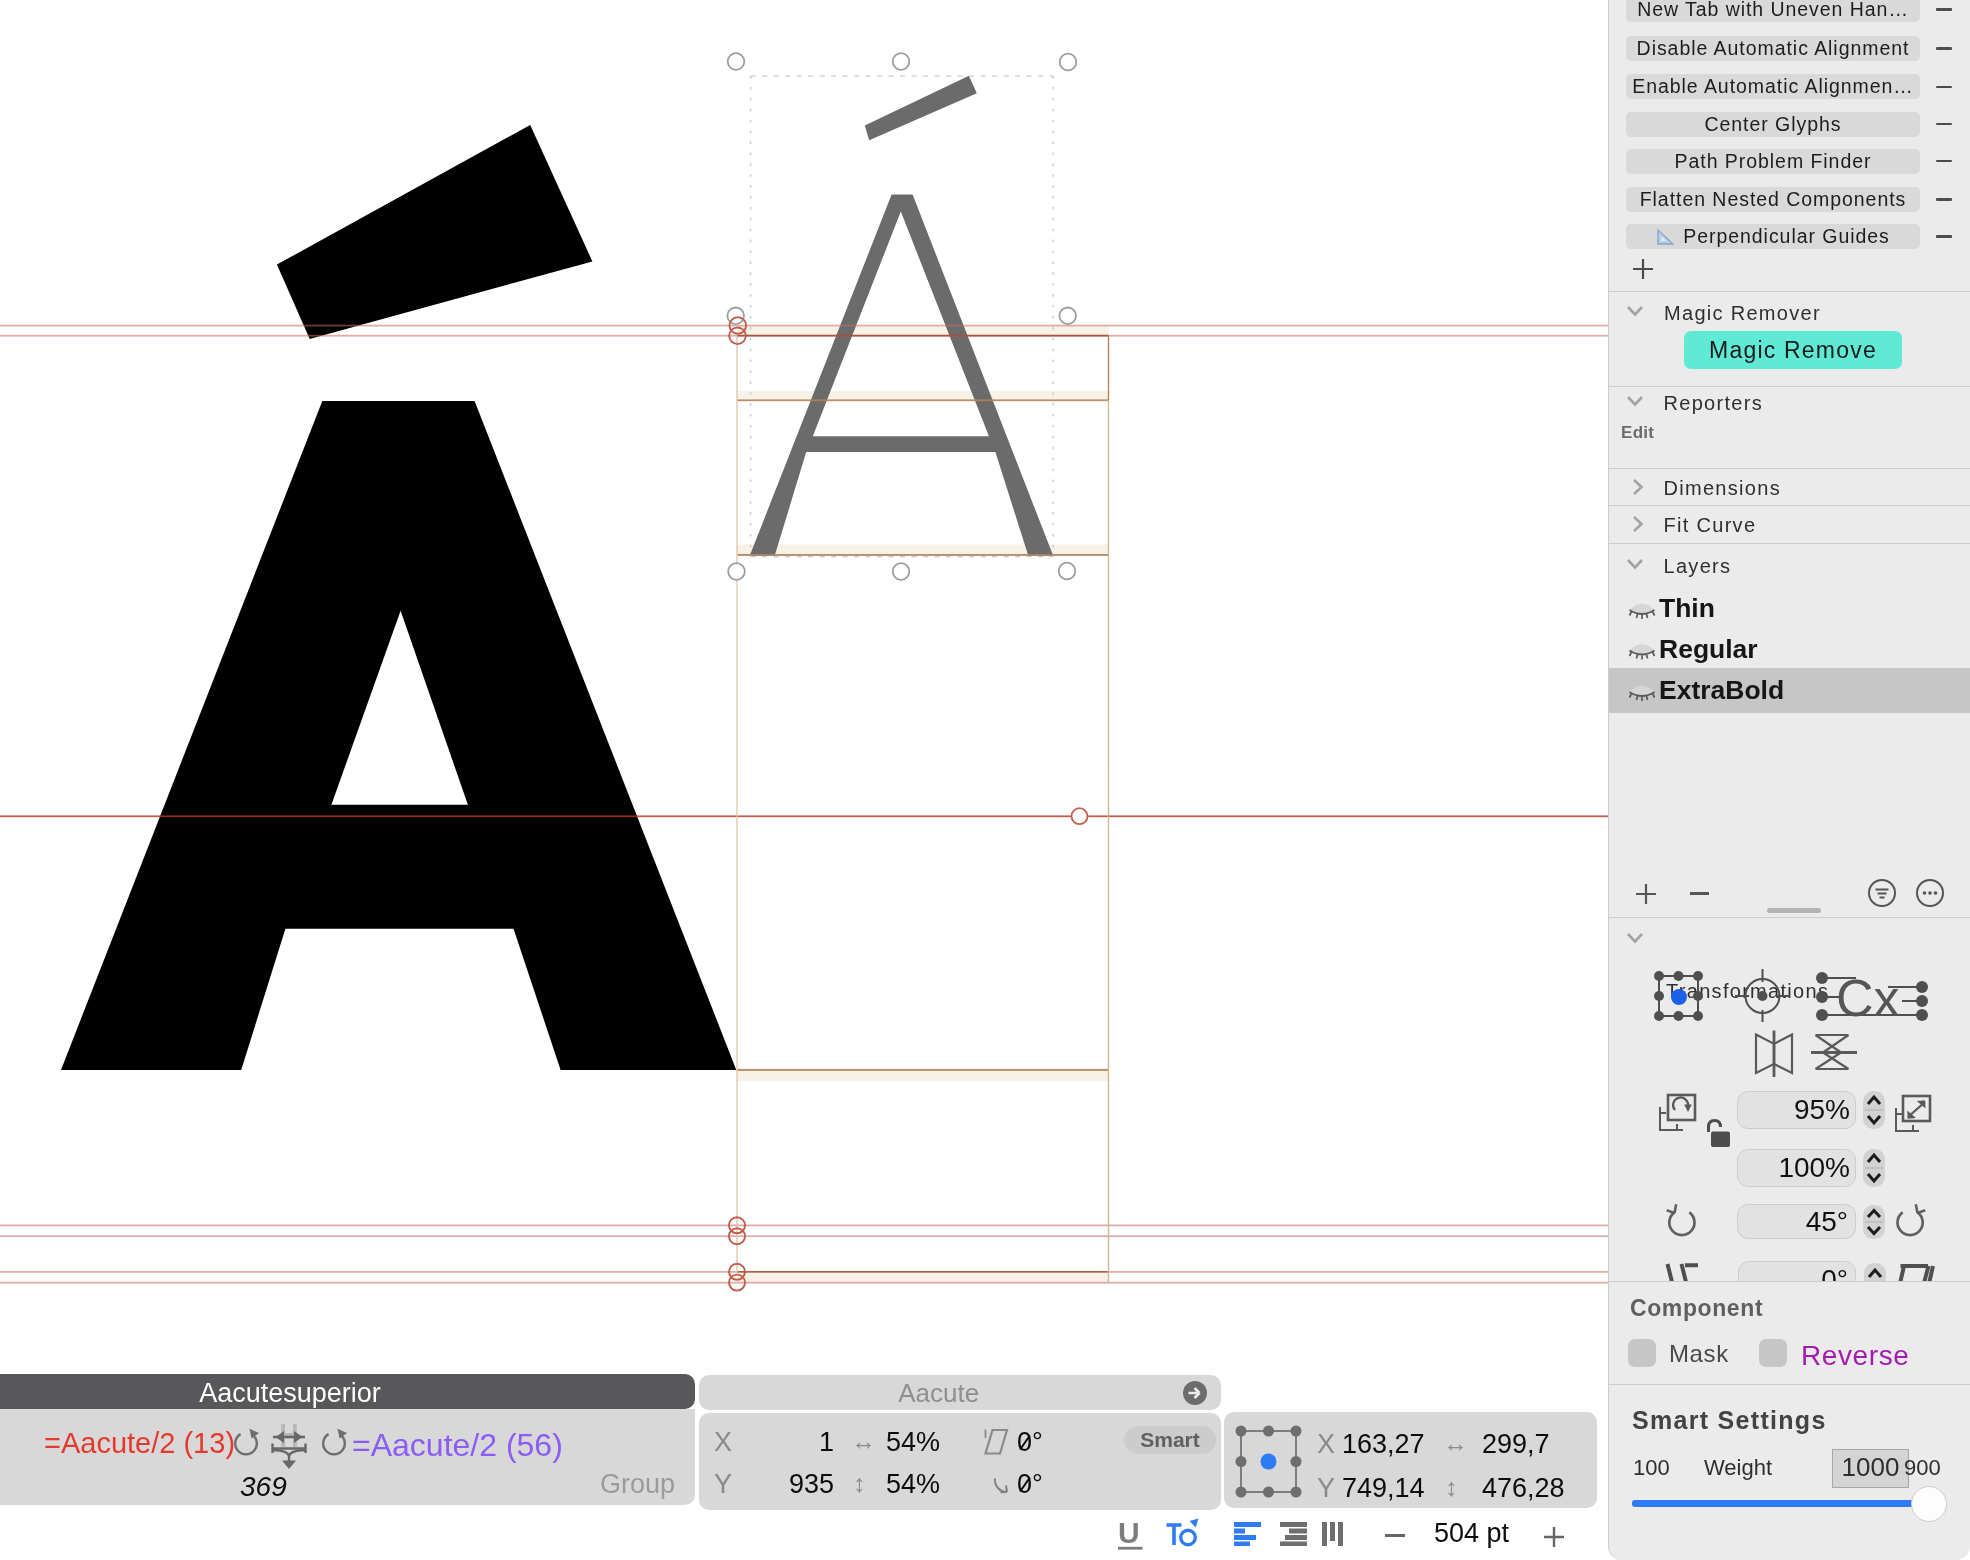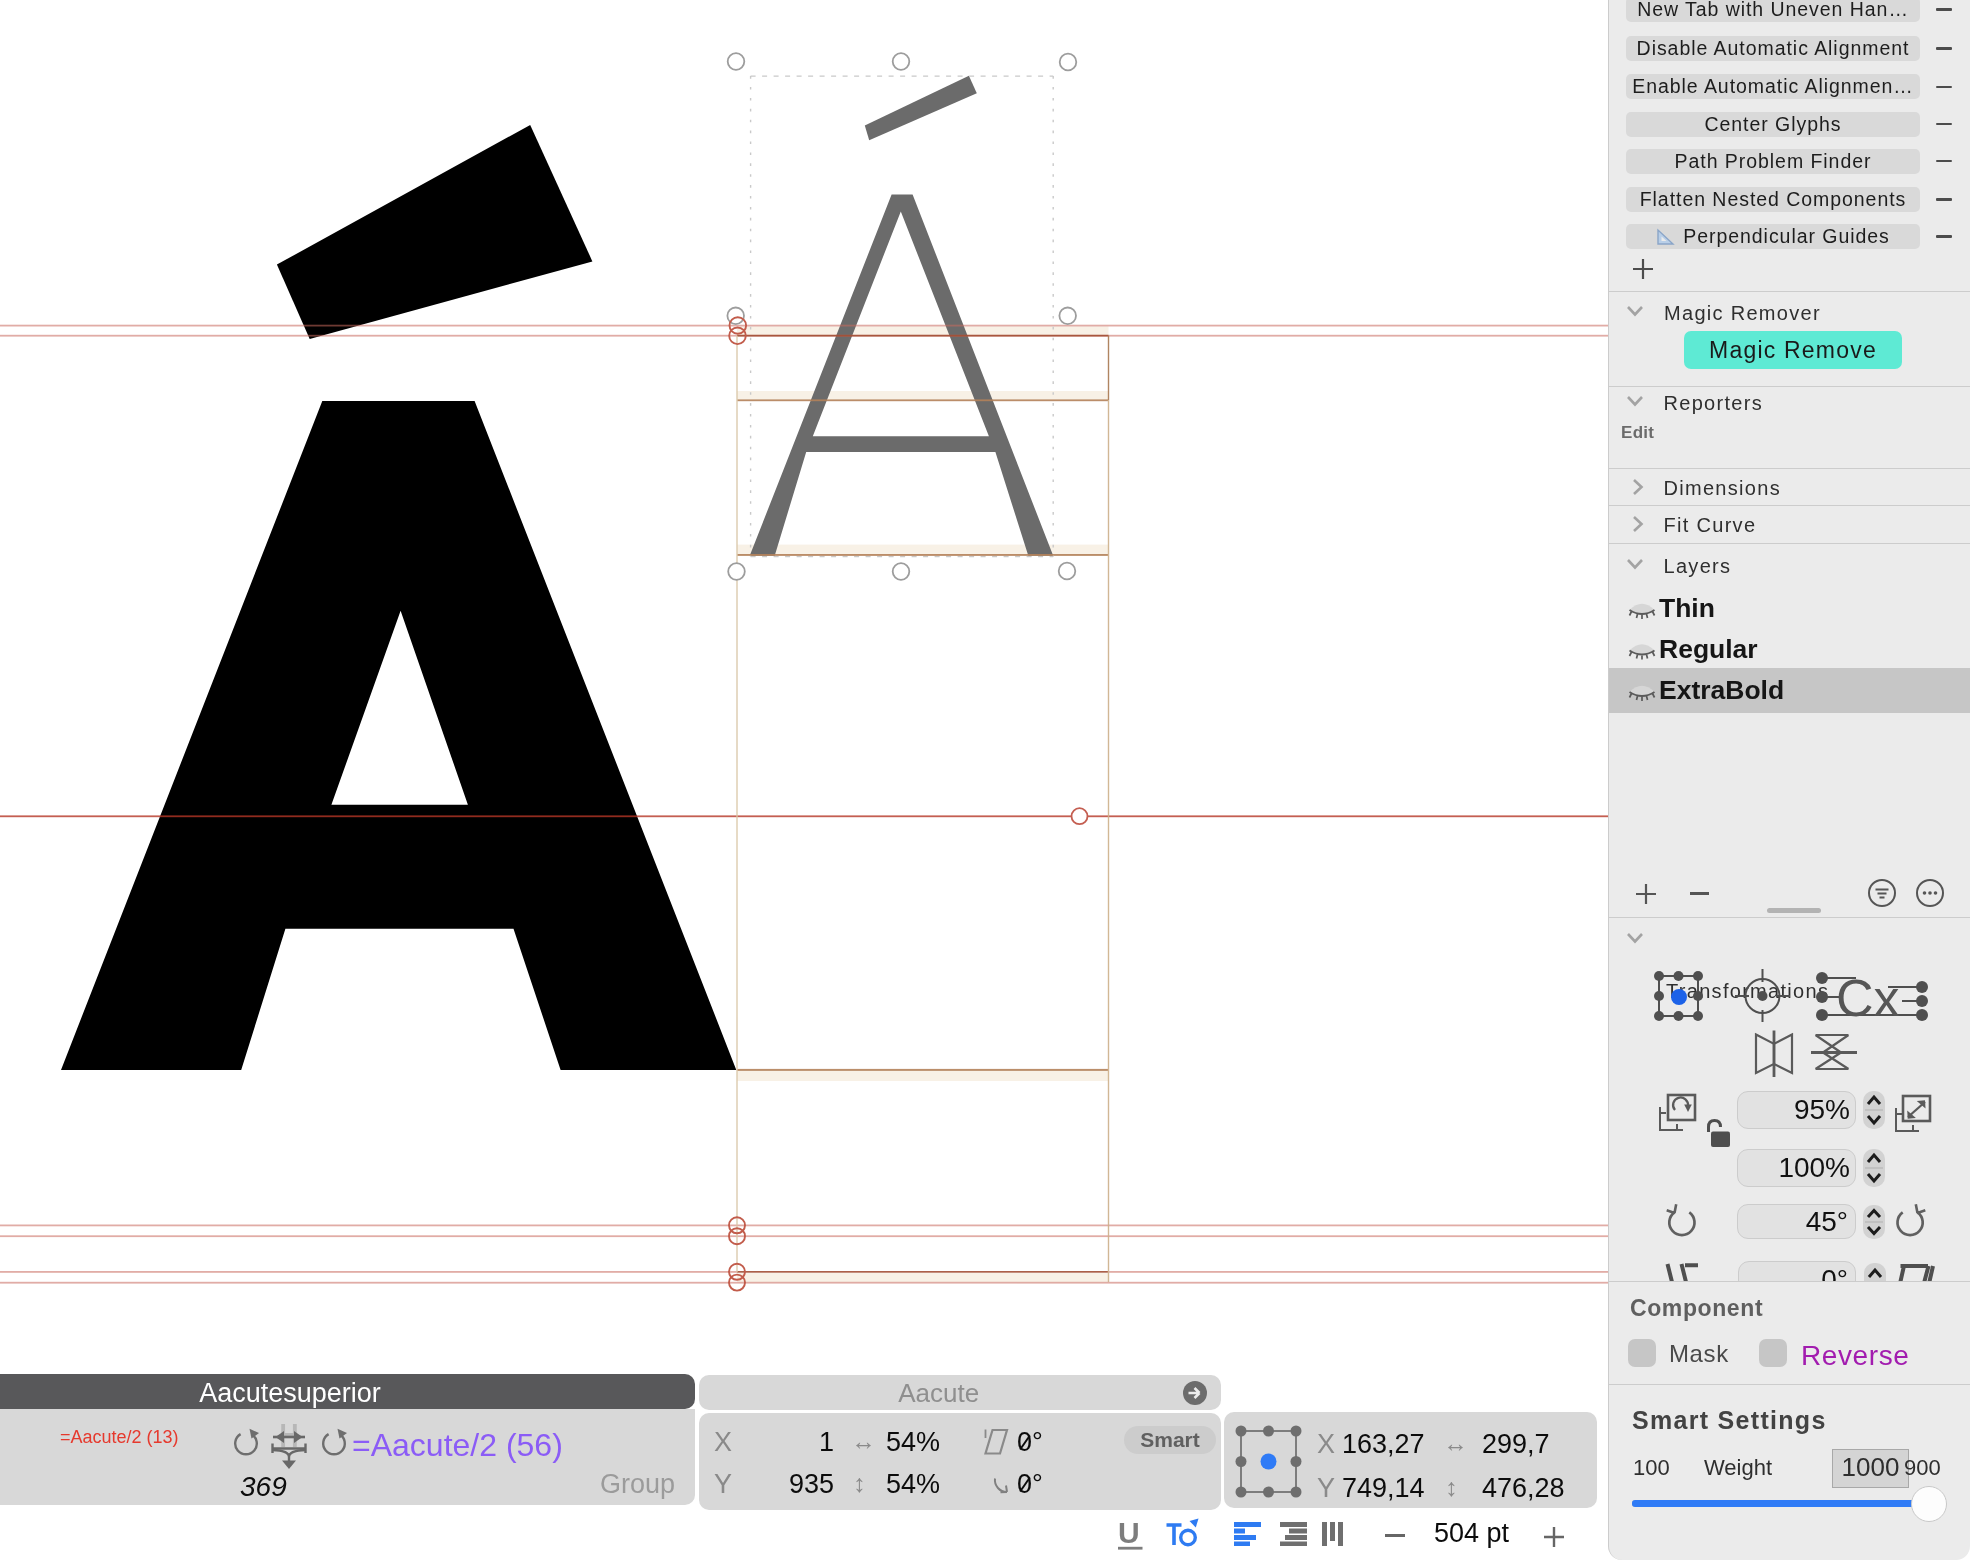--- a/index.html
+++ b/index.html
@@ -89,21 +89,21 @@
 
   <circle cx="1079.5" cy="816.2" r="8" stroke="#c45e51" stroke-width="1.8" fill="#ffffff"></circle>
 </svg>
 
 <div id="bottombars">
 
   <div class="abs" style="left:0;top:1373.6px;width:694.7px;height:35.5px;background:#58585a;border-radius:0 10px 10px 0;"></div>
   <div class="abs" style="left:160px;top:1378px;width:260px;text-align:center;font-size:27px;color:#ffffff;">Aacutesuperior</div>
 
   <div class="abs" style="left:0;top:1409.1px;width:694.7px;height:96.4px;background:#d8d8d8;border-radius:0 0 10px 0;"></div>
-  <div class="abs" style="left:60px;top:1427px;font-size:18px;color:#e6392d;">=Aacute/2 (13)</div>
+  <div class="abs" style="left:44px;top:1427px;font-size:29px;color:#e6392d;">=Aacute/2 (13)</div>
   <div class="abs" style="left:352px;top:1427px;font-size:32px;color:#8b5cf6;">=Aacute/2 (56)</div>
   <svg class="abs" style="left:231px;top:1427px;" width="32" height="30" viewBox="0 0 32 30">
     <path d="M20.4,7.15 A 10.8 10.8 0 1 1 9.6,7.15" fill="none" stroke="#6e6e6e" stroke-width="2.4"></path>
     <polygon points="28,6 18.5,1.8 20.5,11.5" fill="#6e6e6e"></polygon>
   </svg>
   <svg class="abs" style="left:319px;top:1427px;" width="32" height="30" viewBox="0 0 32 30">
     <path d="M20.4,7.15 A 10.8 10.8 0 1 1 9.6,7.15" fill="none" stroke="#6e6e6e" stroke-width="2.4"></path>
     <polygon points="28,6 18.5,1.8 20.5,11.5" fill="#6e6e6e"></polygon>
   </svg>
   <svg class="abs" style="left:265px;top:1414px;" width="48" height="56" viewBox="0 0 48 56">

